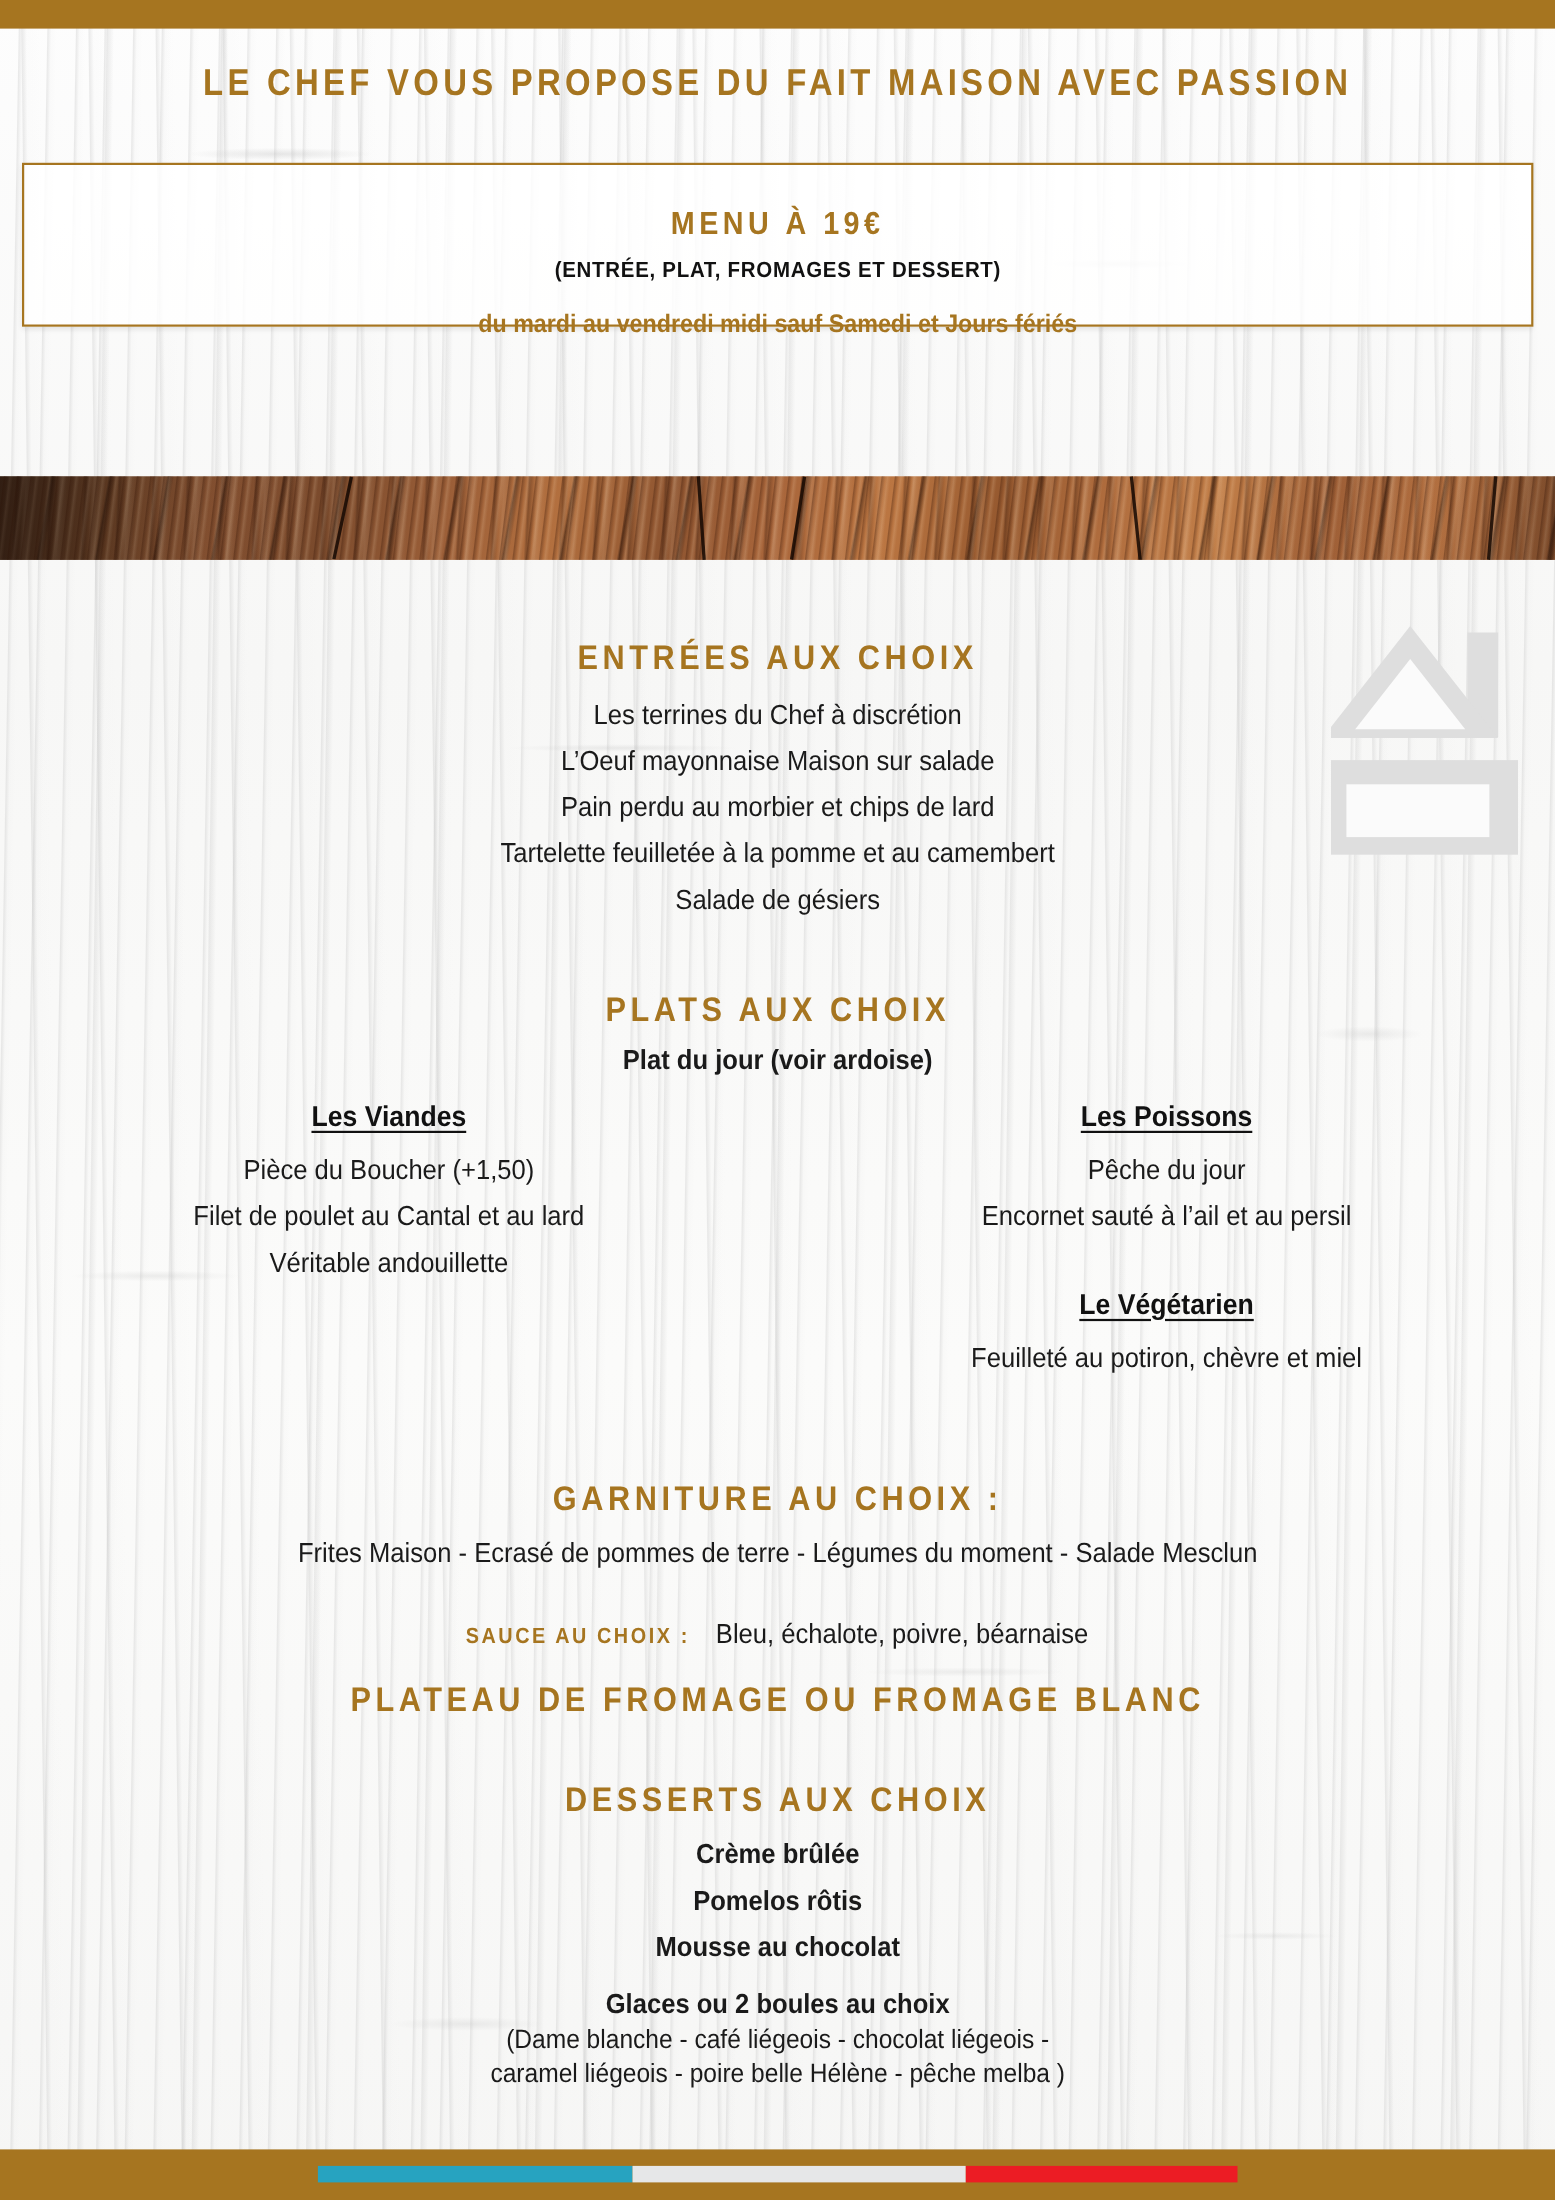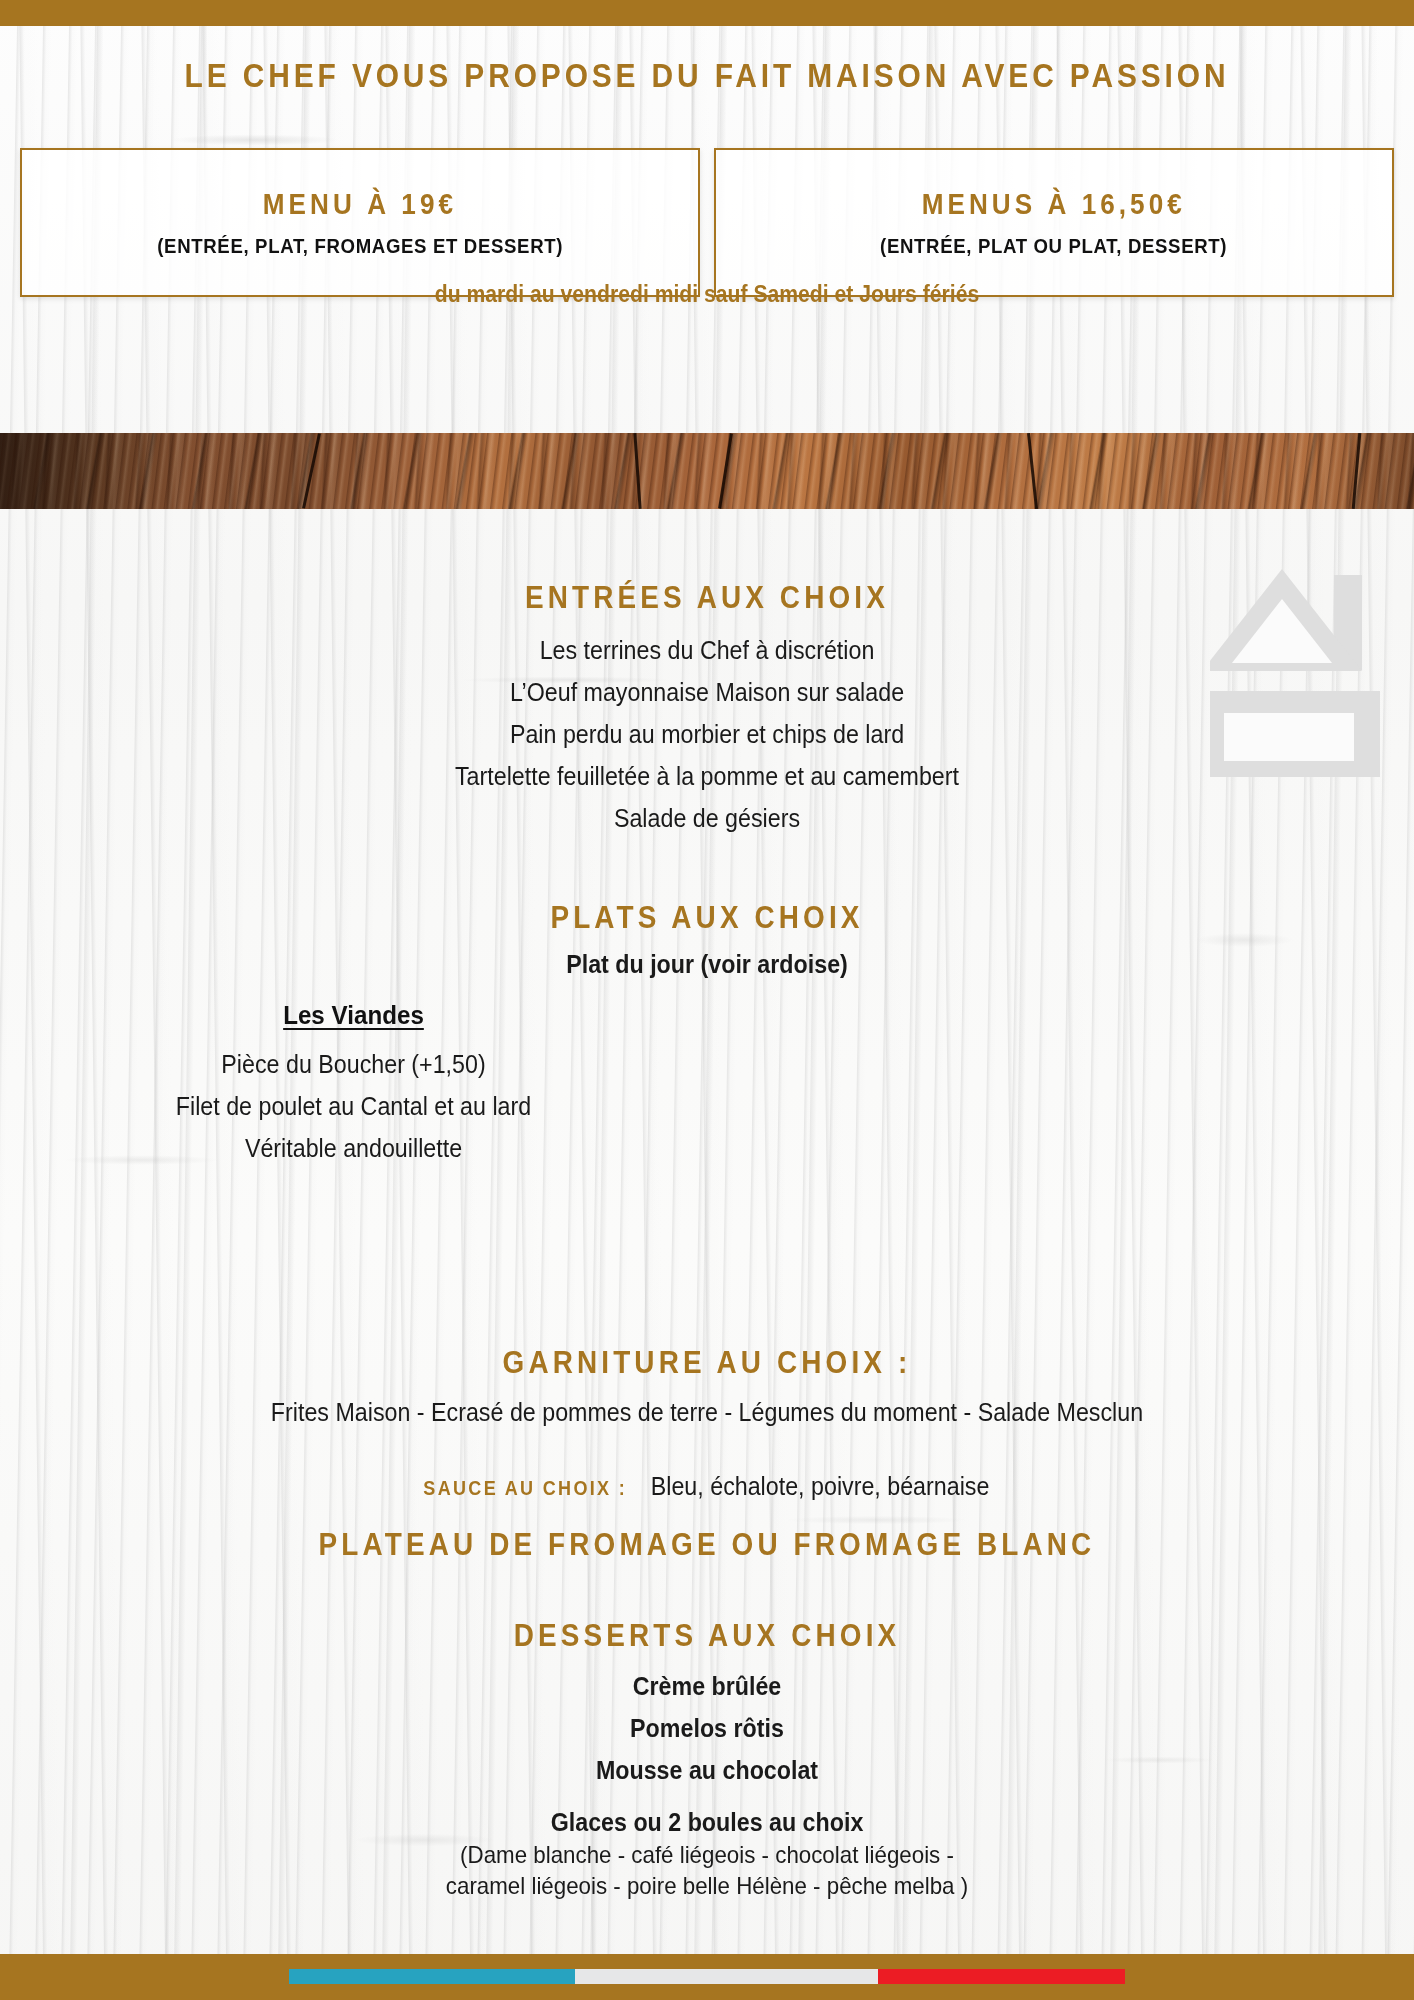--- a/index.html
+++ b/index.html
@@ -295,24 +295,20 @@
 
   <div class="topbar"></div>
 
   <div class="headline cond">LE CHEF VOUS PROPOSE DU FAIT MAISON AVEC PASSION</div>
 
   <div class="boxrow">
     <div class="pricebox">
       <div class="title cond">MENU À 19€</div>
       <div class="sub cond">(ENTRÉE, PLAT, FROMAGES ET DESSERT)</div>
     </div>
-    <div class="pricebox">
-      <div class="title cond">MENUS À 16,50€</div>
-      <div class="sub cond">(ENTRÉE, PLAT OU PLAT, DESSERT)</div>
-    </div>
   </div>
 
   <div class="availability cond">du mardi au vendredi midi sauf Samedi et Jours fériés</div>
 
   <div class="wood">
     <div class="wood-crack" style="left:310px; transform:rotate(7deg) skewX(-5deg);"></div>
     <div class="wood-crack" style="left:636px; transform:rotate(-4deg);"></div>
     <div class="wood-crack" style="left:724px; transform:rotate(9deg);"></div>
     <div class="wood-crack" style="left:1031px; transform:rotate(-6deg);"></div>
     <div class="wood-crack" style="left:1355px; transform:rotate(5deg);"></div>
@@ -343,20 +339,27 @@
   <div class="abs sec-title cond" style="top:900px;">PLATS AUX CHOIX</div>
   <div class="abs dish bold cond" style="top:950px;">Plat du jour (voir ardoise)</div>
 
   <div class="cols">
     <div class="col">
       <div class="col-head cond">Les Viandes</div>
       <div class="col-item cond" style="margin-top:19px;">Pièce du Boucher (+1,50)</div>
       <div class="col-item cond" style="margin-top:13px;">Filet de poulet au Cantal et au lard</div>
       <div class="col-item cond" style="margin-top:13px;">Véritable andouillette</div>
     </div>
+    <div class="col">
+      <div class="col-head cond">Les Poissons</div>
+      <div class="col-item cond" style="margin-top:19px;">Pêche du jour</div>
+      <div class="col-item cond" style="margin-top:13px;">Encornet sauté à l’ail et au persil</div>
+      <div class="col-head cond" style="margin-top:50px;">Le Végétarien</div>
+      <div class="col-item cond" style="margin-top:19px;">Feuilleté au potiron, chèvre et miel</div>
+    </div>
   </div>
 
   <div class="abs sec-title cond" style="top:1345px;">GARNITURE AU CHOIX :</div>
   <div class="abs dish cond" style="top:1398px;">Frites Maison - Ecrasé de pommes de terre - Légumes du moment - Salade Mesclun</div>
   <div class="abs sauce-line" style="top:1440px;">
     <span class="sauce-label cond">SAUCE AU CHOIX :</span><span class="sauce-val cond">Bleu, échalote, poivre, béarnaise</span>
   </div>
 
   <div class="abs sec-title cond" style="top:1527px;">PLATEAU DE FROMAGE OU FROMAGE BLANC</div>
 

